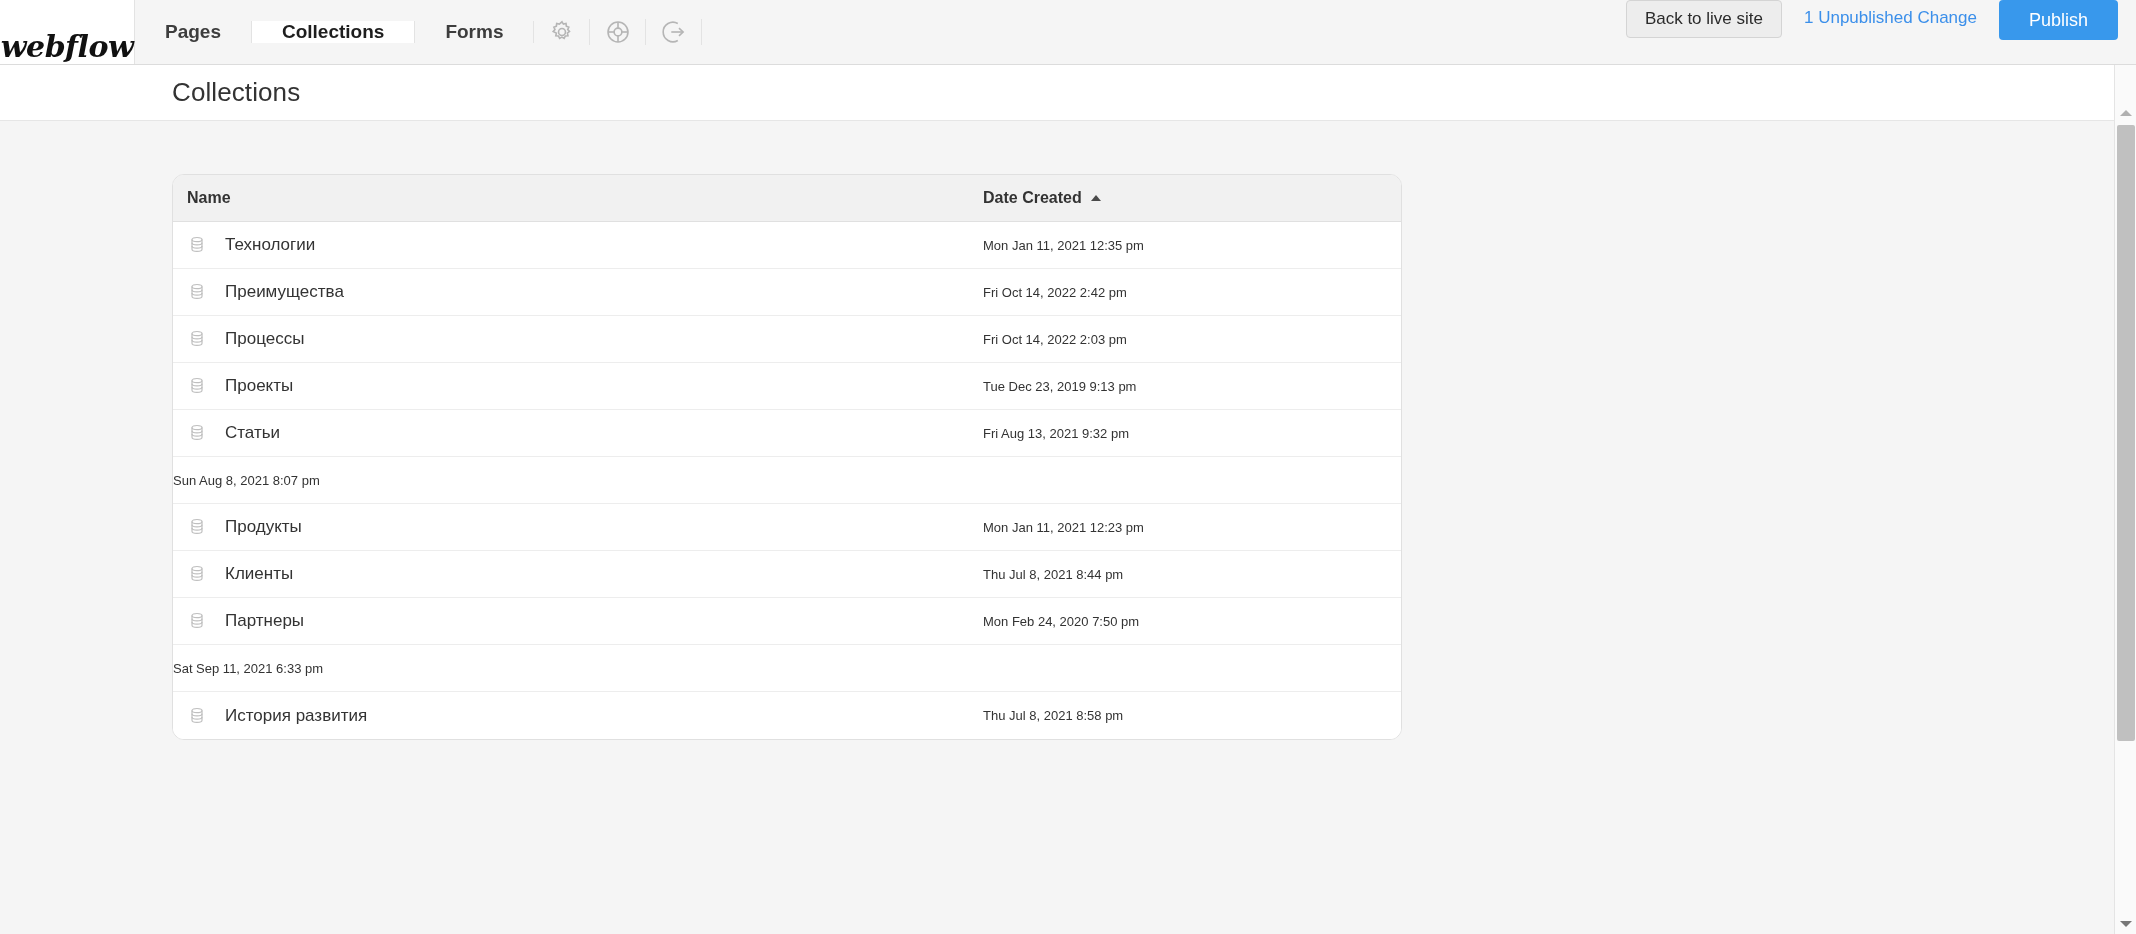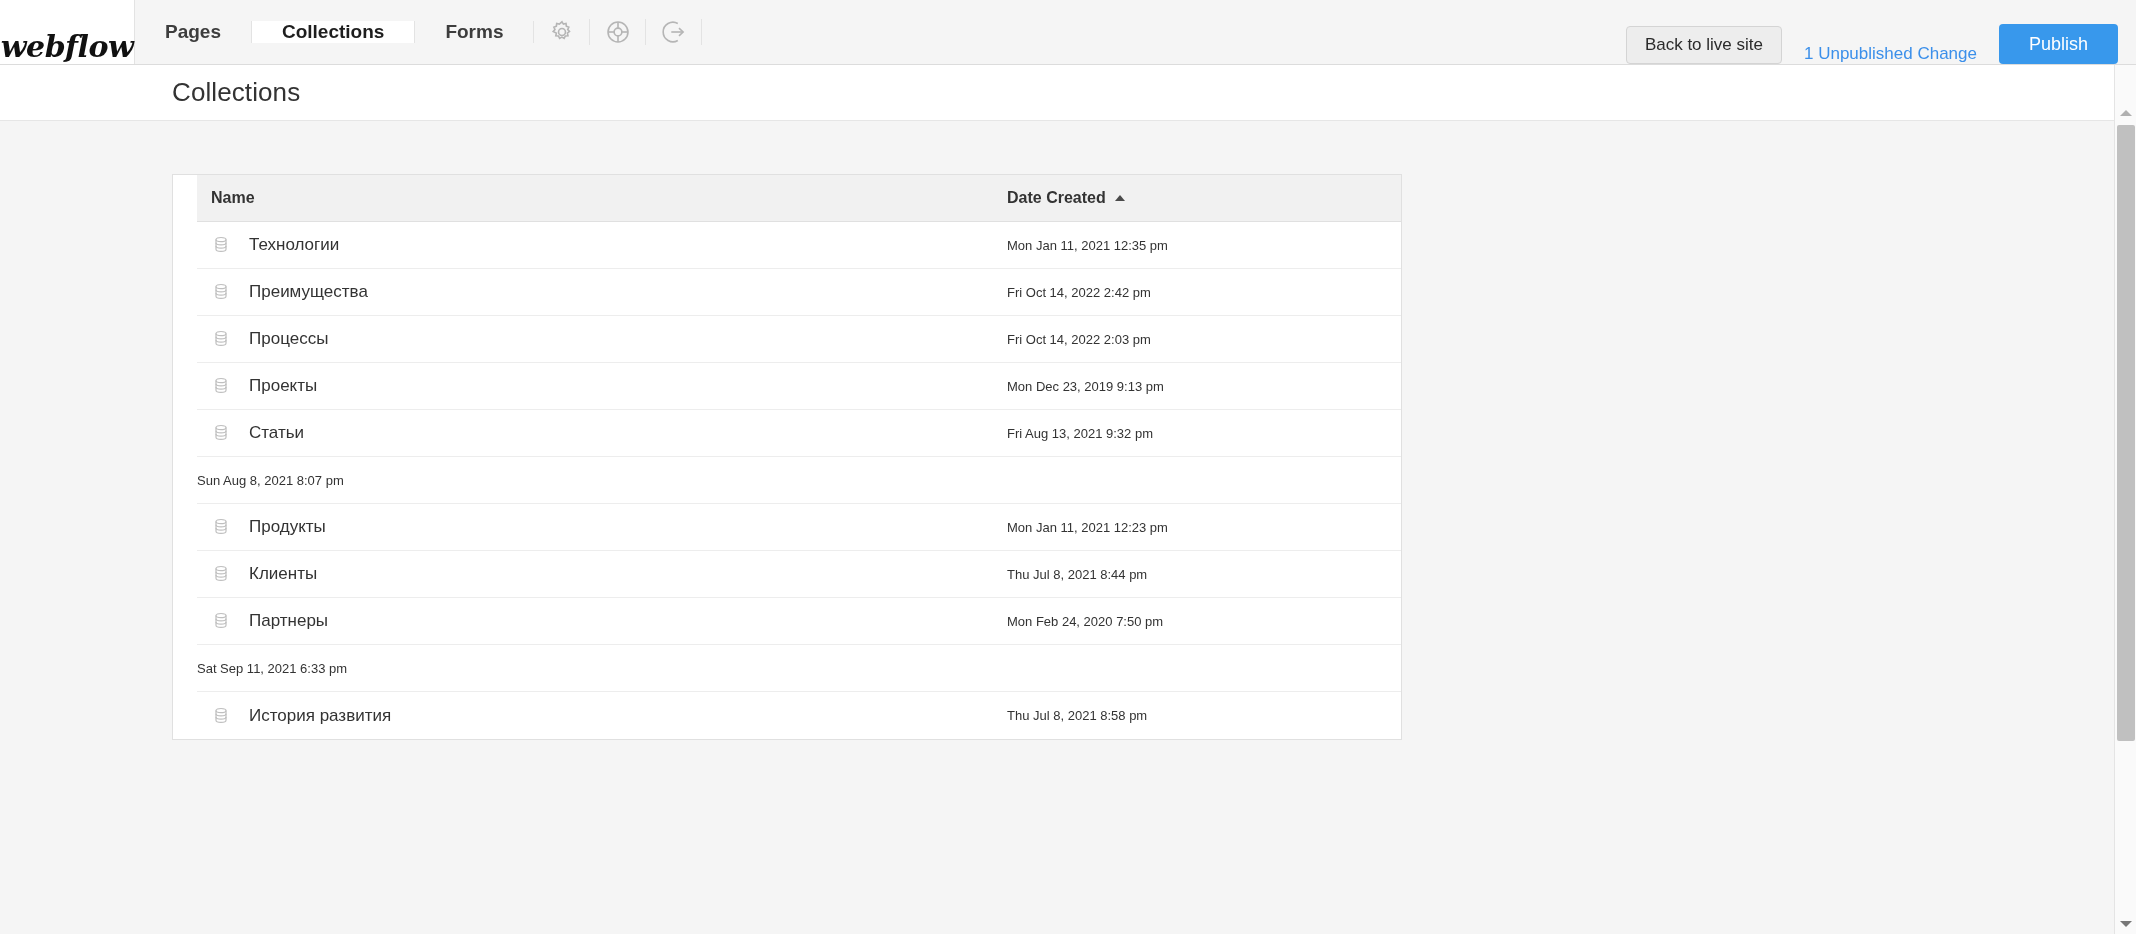--- a/index.html
+++ b/index.html
@@ -68,21 +68,21 @@
     background: #f5f5f5;
     border-right: 1px solid #e3e3e3;
     cursor: pointer;
   }
   .nav-icon-btn svg { display: block; }
 
   .topbar-spacer { flex: 1 1 auto; background: #f5f5f5; }
 
   .topbar-right {
     display: flex;
-    align-items: flex-end;
+    align-items: flex-start;
     gap: 0;
     padding-right: 18px;
     background: #f5f5f5;
     flex: 0 0 auto;
   }
 
   .btn-live {
     height: 38px;
     padding: 0 18px;
     display: flex;
@@ -143,23 +143,22 @@
     padding-top: 53px;
     padding-left: 172px;
     padding-right: 58px;
     overflow: hidden;
   }
 
   .table-card {
     width: 1230px;
     background: #ffffff;
     border: 1px solid #e0e0e0;
-    border-radius: 0;
+    border-radius: 12px;
     overflow: hidden;
-    padding-left: 24px;
   }
 
   .t-head {
     display: flex;
     align-items: center;
     height: 47px;
     background: #f1f1f1;
     border-bottom: 1px solid #e0e0e0;
   }
   .th {
@@ -384,21 +383,21 @@
         <div class="t-row">
           <div class="cell-name">
             <svg class="coll-icon" viewBox="0 0 20 20" fill="none" stroke="#bfbfbf" stroke-width="1.2">
               <ellipse cx="10" cy="4.6" rx="5" ry="2.1"></ellipse>
               <path d="M5 4.6v3.2c0 1.16 2.24 2.1 5 2.1s5-.94 5-2.1V4.6"></path>
               <path d="M5 7.8v3.2c0 1.16 2.24 2.1 5 2.1s5-.94 5-2.1V7.8"></path>
               <path d="M5 11v3.2c0 1.16 2.24 2.1 5 2.1s5-.94 5-2.1V11"></path>
             </svg>
             <span class="coll-label">Проекты</span>
           </div>
-          <div class="cell-date"><span>Mon Dec 23, 2019 9:13 pm</span></div>
+          <div class="cell-date"><span>Tue Dec 23, 2019 9:13 pm</span></div>
         </div>
         <div class="t-row">
           <div class="cell-name">
             <svg class="coll-icon" viewBox="0 0 20 20" fill="none" stroke="#bfbfbf" stroke-width="1.2">
               <ellipse cx="10" cy="4.6" rx="5" ry="2.1"></ellipse>
               <path d="M5 4.6v3.2c0 1.16 2.24 2.1 5 2.1s5-.94 5-2.1V4.6"></path>
               <path d="M5 7.8v3.2c0 1.16 2.24 2.1 5 2.1s5-.94 5-2.1V7.8"></path>
               <path d="M5 11v3.2c0 1.16 2.24 2.1 5 2.1s5-.94 5-2.1V11"></path>
             </svg>
             <span class="coll-label">Статьи</span>

